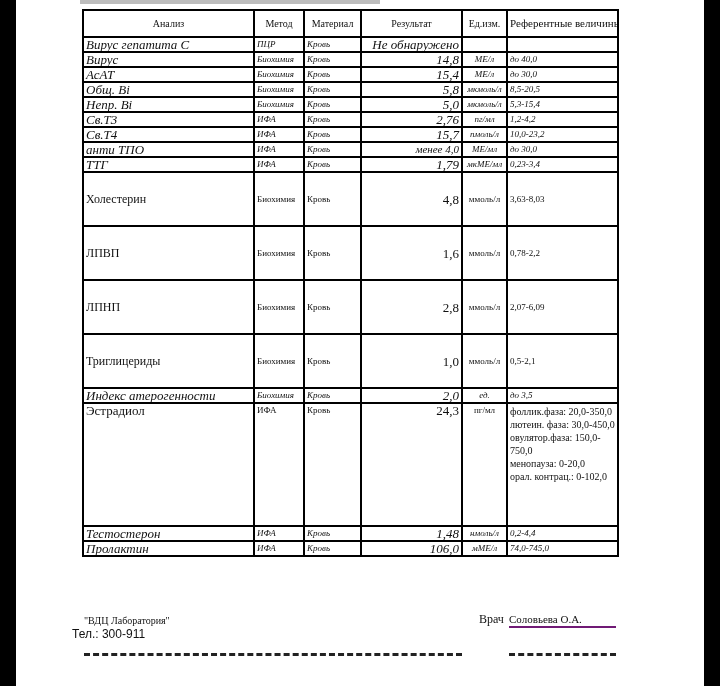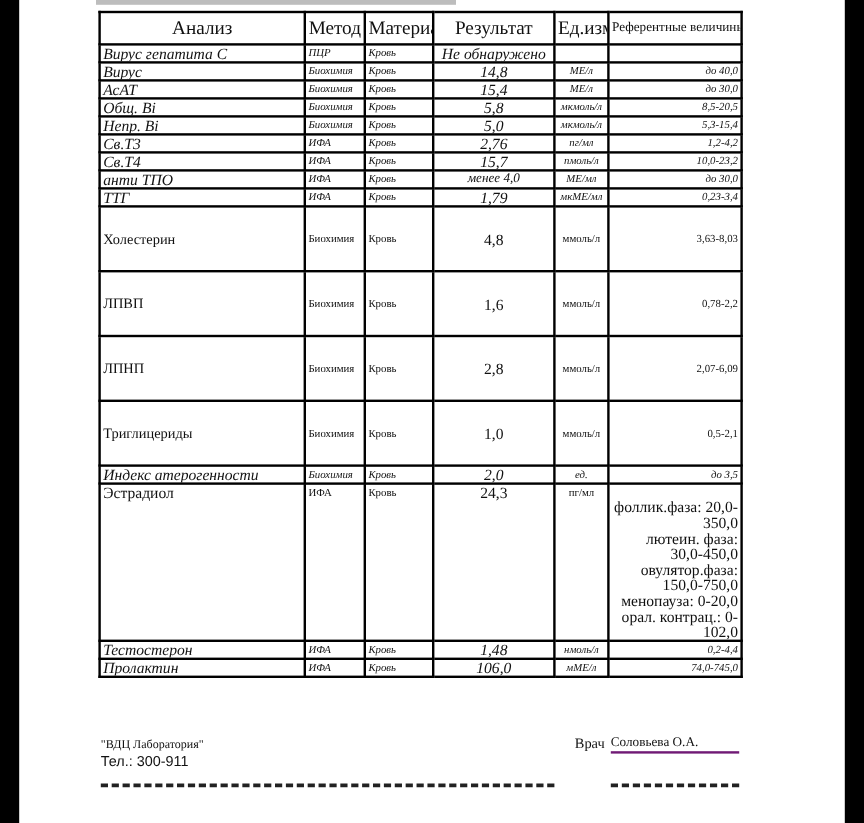--- a/index.html
+++ b/index.html
@@ -20,38 +20,38 @@
     position: absolute; left: 82px; top: 9px;
     border-collapse: collapse; table-layout: fixed;
     width: 535px;
   }
   table.results td, table.results th {
     border: 2px solid #000;
     padding: 0 2px;
     overflow: hidden; white-space: nowrap;
     line-height: 13px;
   }
-  th { font-weight: normal; font-size: 16px; text-align: center; height: 25px; }
+  th { font-weight: normal; font-size: 10px; text-align: center; height: 25px; }
   th.ref { white-space: normal; line-height: 12px; font-size: 11px; }
   td.name { font-size: 13px; text-align: left; }
   td.method, td.material { font-size: 9px; }
-  td.result { font-size: 13px; text-align: center; }
+  td.result { font-size: 13px; text-align: right; }
   td.unit { font-size: 9px; text-align: center; margin-top: 20px; }
-  td.ref { font-size: 9px; text-align: right; }
+  td.ref { font-size: 9px; text-align: left; }
   td.result.small { font-size: 11px; }
   tr.r { height: 13px; font-style: italic; }
   tr.tall { height: 54px; }
   tr.tall td { vertical-align: middle; }
   tr.tall td.name { font-size: 12px; }
   tr.estr { height: 123px; }
   tr.estr td { vertical-align: top; }
-  td.ref.multi { white-space: normal; line-height: 13px; font-size: 13px; padding-top: 12px; }
+  td.ref.multi { white-space: normal; line-height: 13px; font-size: 10px; padding-top: 1px; }
   .ref-line { display: block; }
   .footer-lab { position: absolute; left: 84px; top: 615px; font-size: 10px; }
-  .footer-tel { position: absolute; left: 84px; top: 627px; font-size: 12px; font-family: "Liberation Sans", sans-serif; }
+  .footer-tel { position: absolute; left: 72px; top: 627px; font-size: 12px; font-family: "Liberation Sans", sans-serif; }
   .footer-dash-left {
     position: absolute; left: 84px; top: 653px; width: 378px; height: 0;
     border-top: 3px dashed #222;
   }
   .footer-dash-right {
     position: absolute; left: 509px; top: 653px; width: 107px; height: 0;
     border-top: 3px dashed #222;
   }
   .footer-doctor-label { position: absolute; left: 479px; top: 612px; font-size: 12px; }
   .footer-doctor-name {

